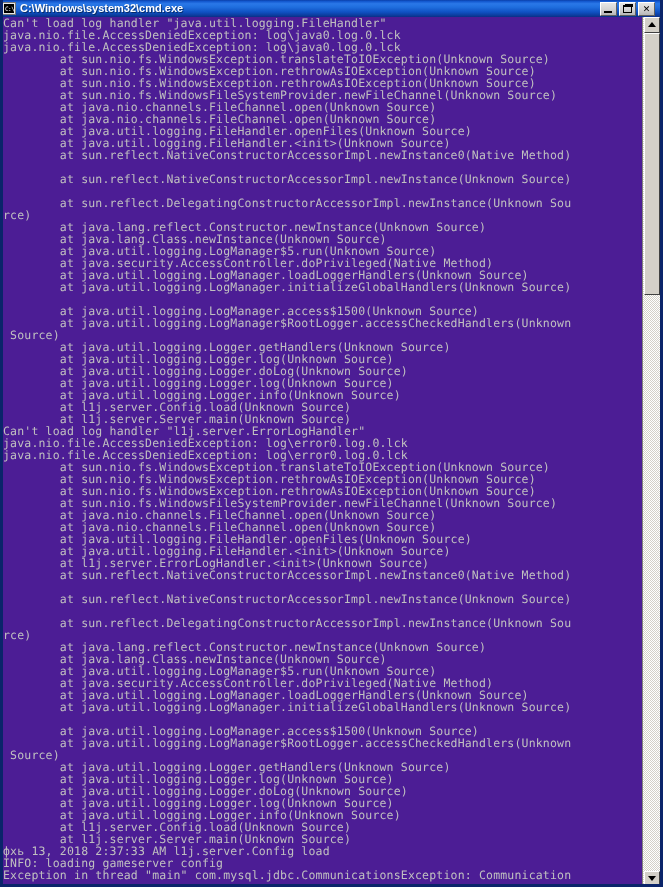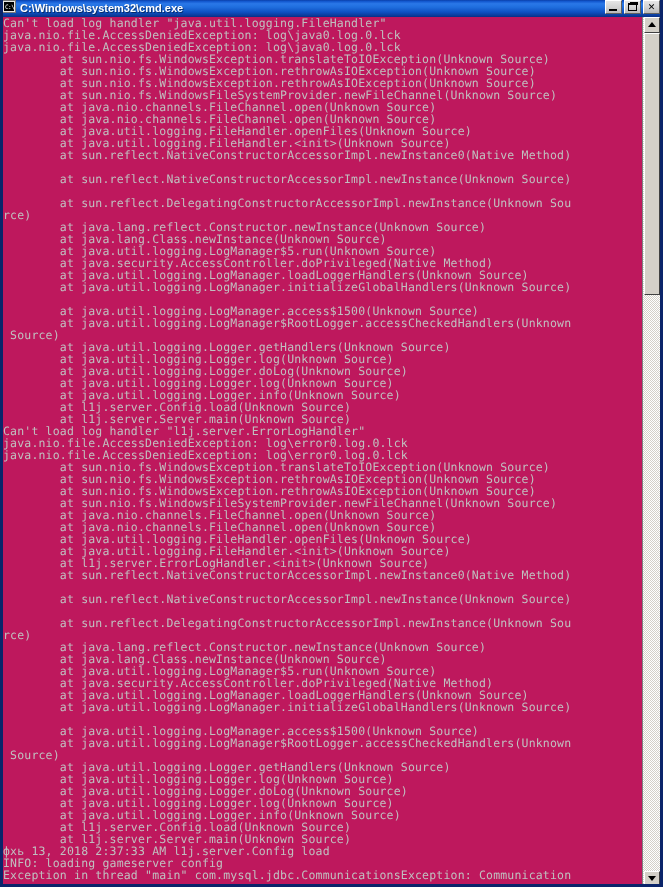--- a/index.html
+++ b/index.html
@@ -26,21 +26,22 @@
   
   #titlebar {
     position: absolute;
     left: -3px; top: 0;
     width: 663px; height: 17px;
     box-sizing: border-box;
     background: linear-gradient(to bottom,
         #0a3fa8 0%, #1358cf 8%, #2a78e8 22%,
         #1f6ede 42%, #0f52c4 70%, #0b3fa2 88%, #0a2f86 100%);
     display: flex;
-    padding: 0 1px 0 2px;
+    align-items: center;
+    padding: 0 6px 0 2px;
     overflow: hidden;
   }
   #tb-icon {
     width: 14px; height: 13px;
     flex: 0 0 auto;
     background: #e8e8e8;
     border: 1px solid #777;
     box-sizing: border-box;
     position: relative;
     margin-right: 4px;
@@ -118,21 +119,21 @@
     border-bottom: none;
     box-sizing: border-box;
   }
 
   
   #console {
     position: absolute;
     left: 0; top: 17px;
     width: 645px;
     height: 870px;
-    background: #be185d;
+    background: #4c1d95;
     overflow: hidden;
   }
   #console-text {
     margin: 0;
     padding: 0;
     color: #c0c0c0;
     font-family: "DejaVu Sans Mono", monospace;
     font-size: 11.5px;
     line-height: 12px;
     letter-spacing: 0.18px;

